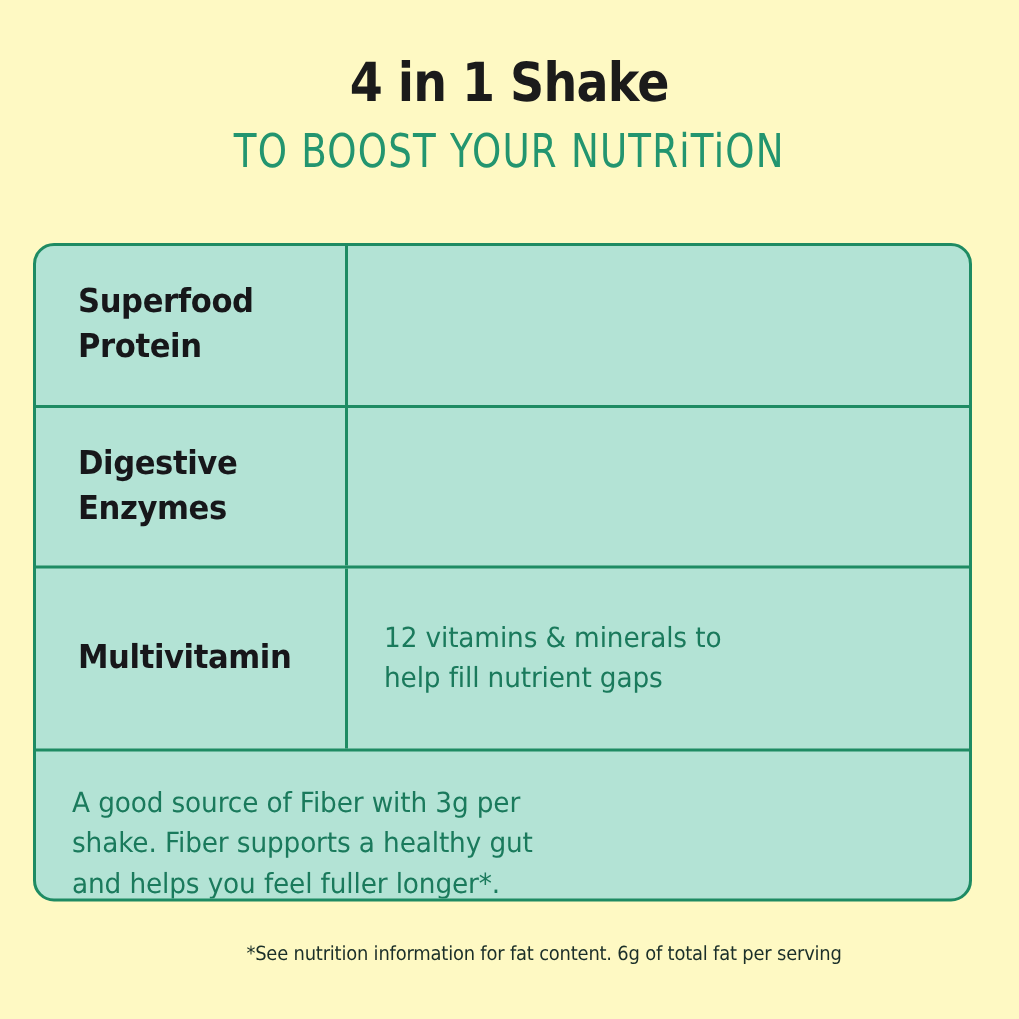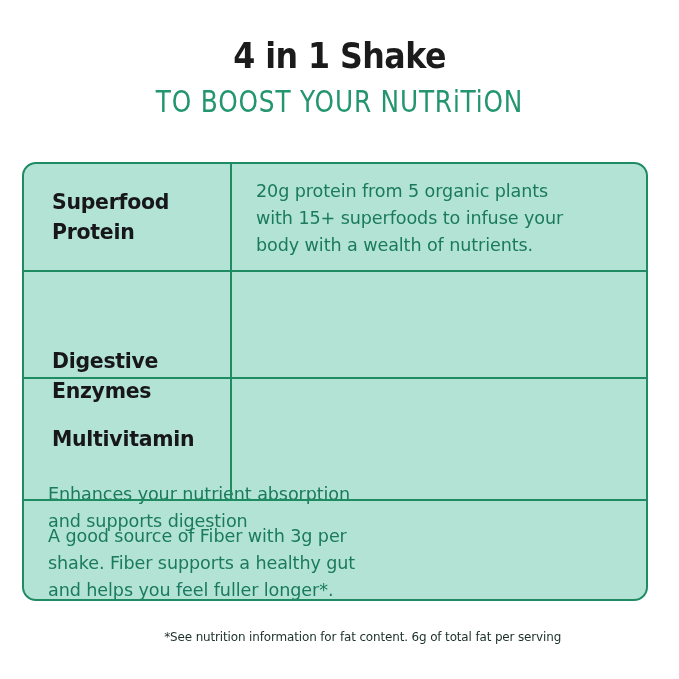--- a/index.html
+++ b/index.html
@@ -14,21 +14,21 @@
     overflow: hidden;
     position: relative;
     -webkit-font-smoothing: antialiased;
   }
 
   .page {
     position: absolute;
     inset: 0;
     width: 679px;
     height: 679px;
-    background: #ffffff;
+    background: #fef9c3;
   }
 
   
   .heading {
     position: absolute;
     left: 0;
     top: 36px;
     width: 679px;
     text-align: center;
   }
@@ -74,21 +74,21 @@
   }
 
   .row {
     position: relative;
     display: flex;
     align-items: center;
     box-sizing: border-box;
     width: 100%;
   }
   .row.r0 { height: 106px; }
-  .row.r1 { height: 107px; flex-direction: column; }
+  .row.r1 { height: 107px; }
   .row.r2 { height: 122px; }
   .row.r3 { height: 125px; }
 
   .row + .row {
     border-top: 2px solid #1e8b63;
   }
 
   .cell-label {
     box-sizing: border-box;
     width: 208px;
@@ -164,48 +164,41 @@
 
   <div class="table">
 
     <div class="row r0">
       <div class="cell-label">
         <div class="label-text">
           <div>Superfood</div>
           <div>Protein</div>
         </div>
       </div>
-      <div class="cell-desc">
-        <div class="desc-text">
-          <div>20g protein from 5 organic plants</div>
-          <div>with 15+ superfoods to infuse your</div>
-          <div>body with a wealth of nutrients.</div>
-        </div>
-      </div>
     </div>
 
     <div class="row r1">
       <div class="cell-label">
         <div class="label-text">
           <div>Digestive</div>
           <div>Enzymes</div>
         </div>
       </div>
-      <div class="cell-desc">
-        <div class="desc-text">
-          <div>Enhances your nutrient absorption</div>
-          <div>and supports digestion</div>
-        </div>
-      </div>
     </div>
 
     <div class="row r2">
       <div class="cell-label">
         <div class="label-text">
           <div>Multivitamin</div>
+        </div>
+      </div>
+      <div class="cell-desc">
+        <div class="desc-text">
+          <div>12 vitamins &amp; minerals to</div>
+          <div>help fill nutrient gaps</div>
         </div>
       </div>
     </div>
 
     <div class="row r3">
       <div class="cell-desc">
         <div class="desc-text">
           <div>A good source of Fiber with 3g per</div>
           <div>shake. Fiber supports a healthy gut</div>
           <div>and helps you feel fuller longer*.</div>

